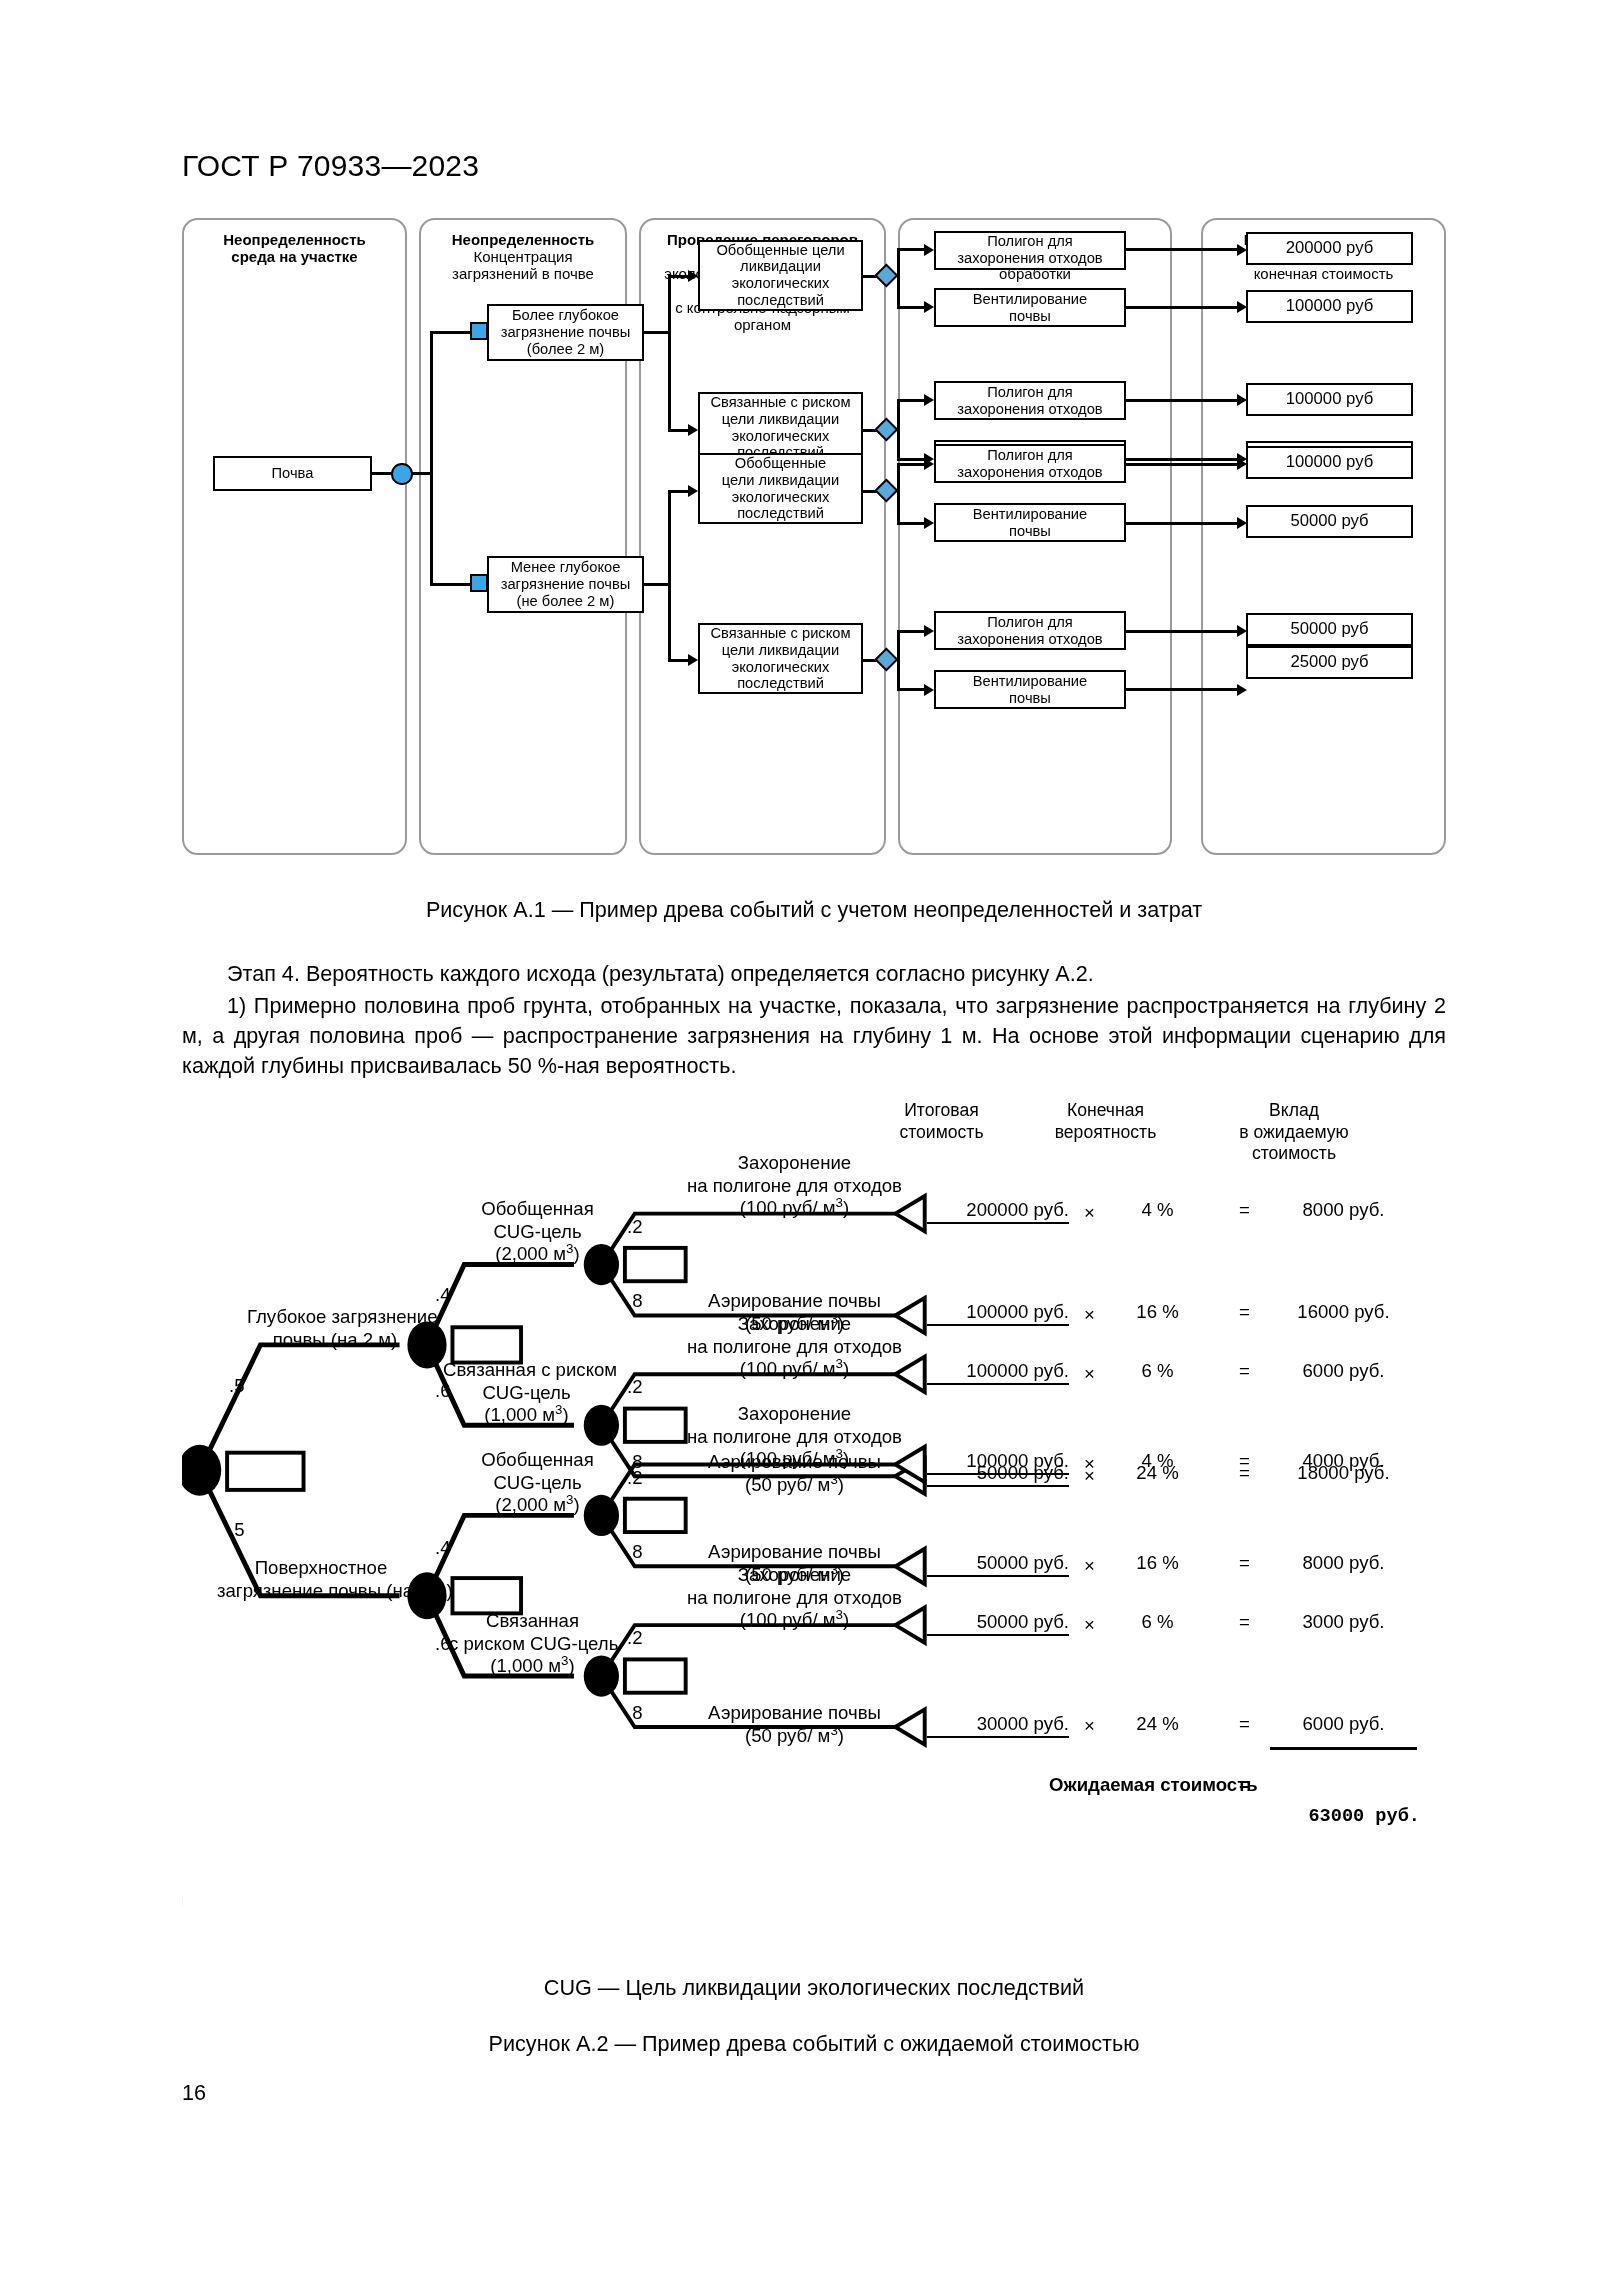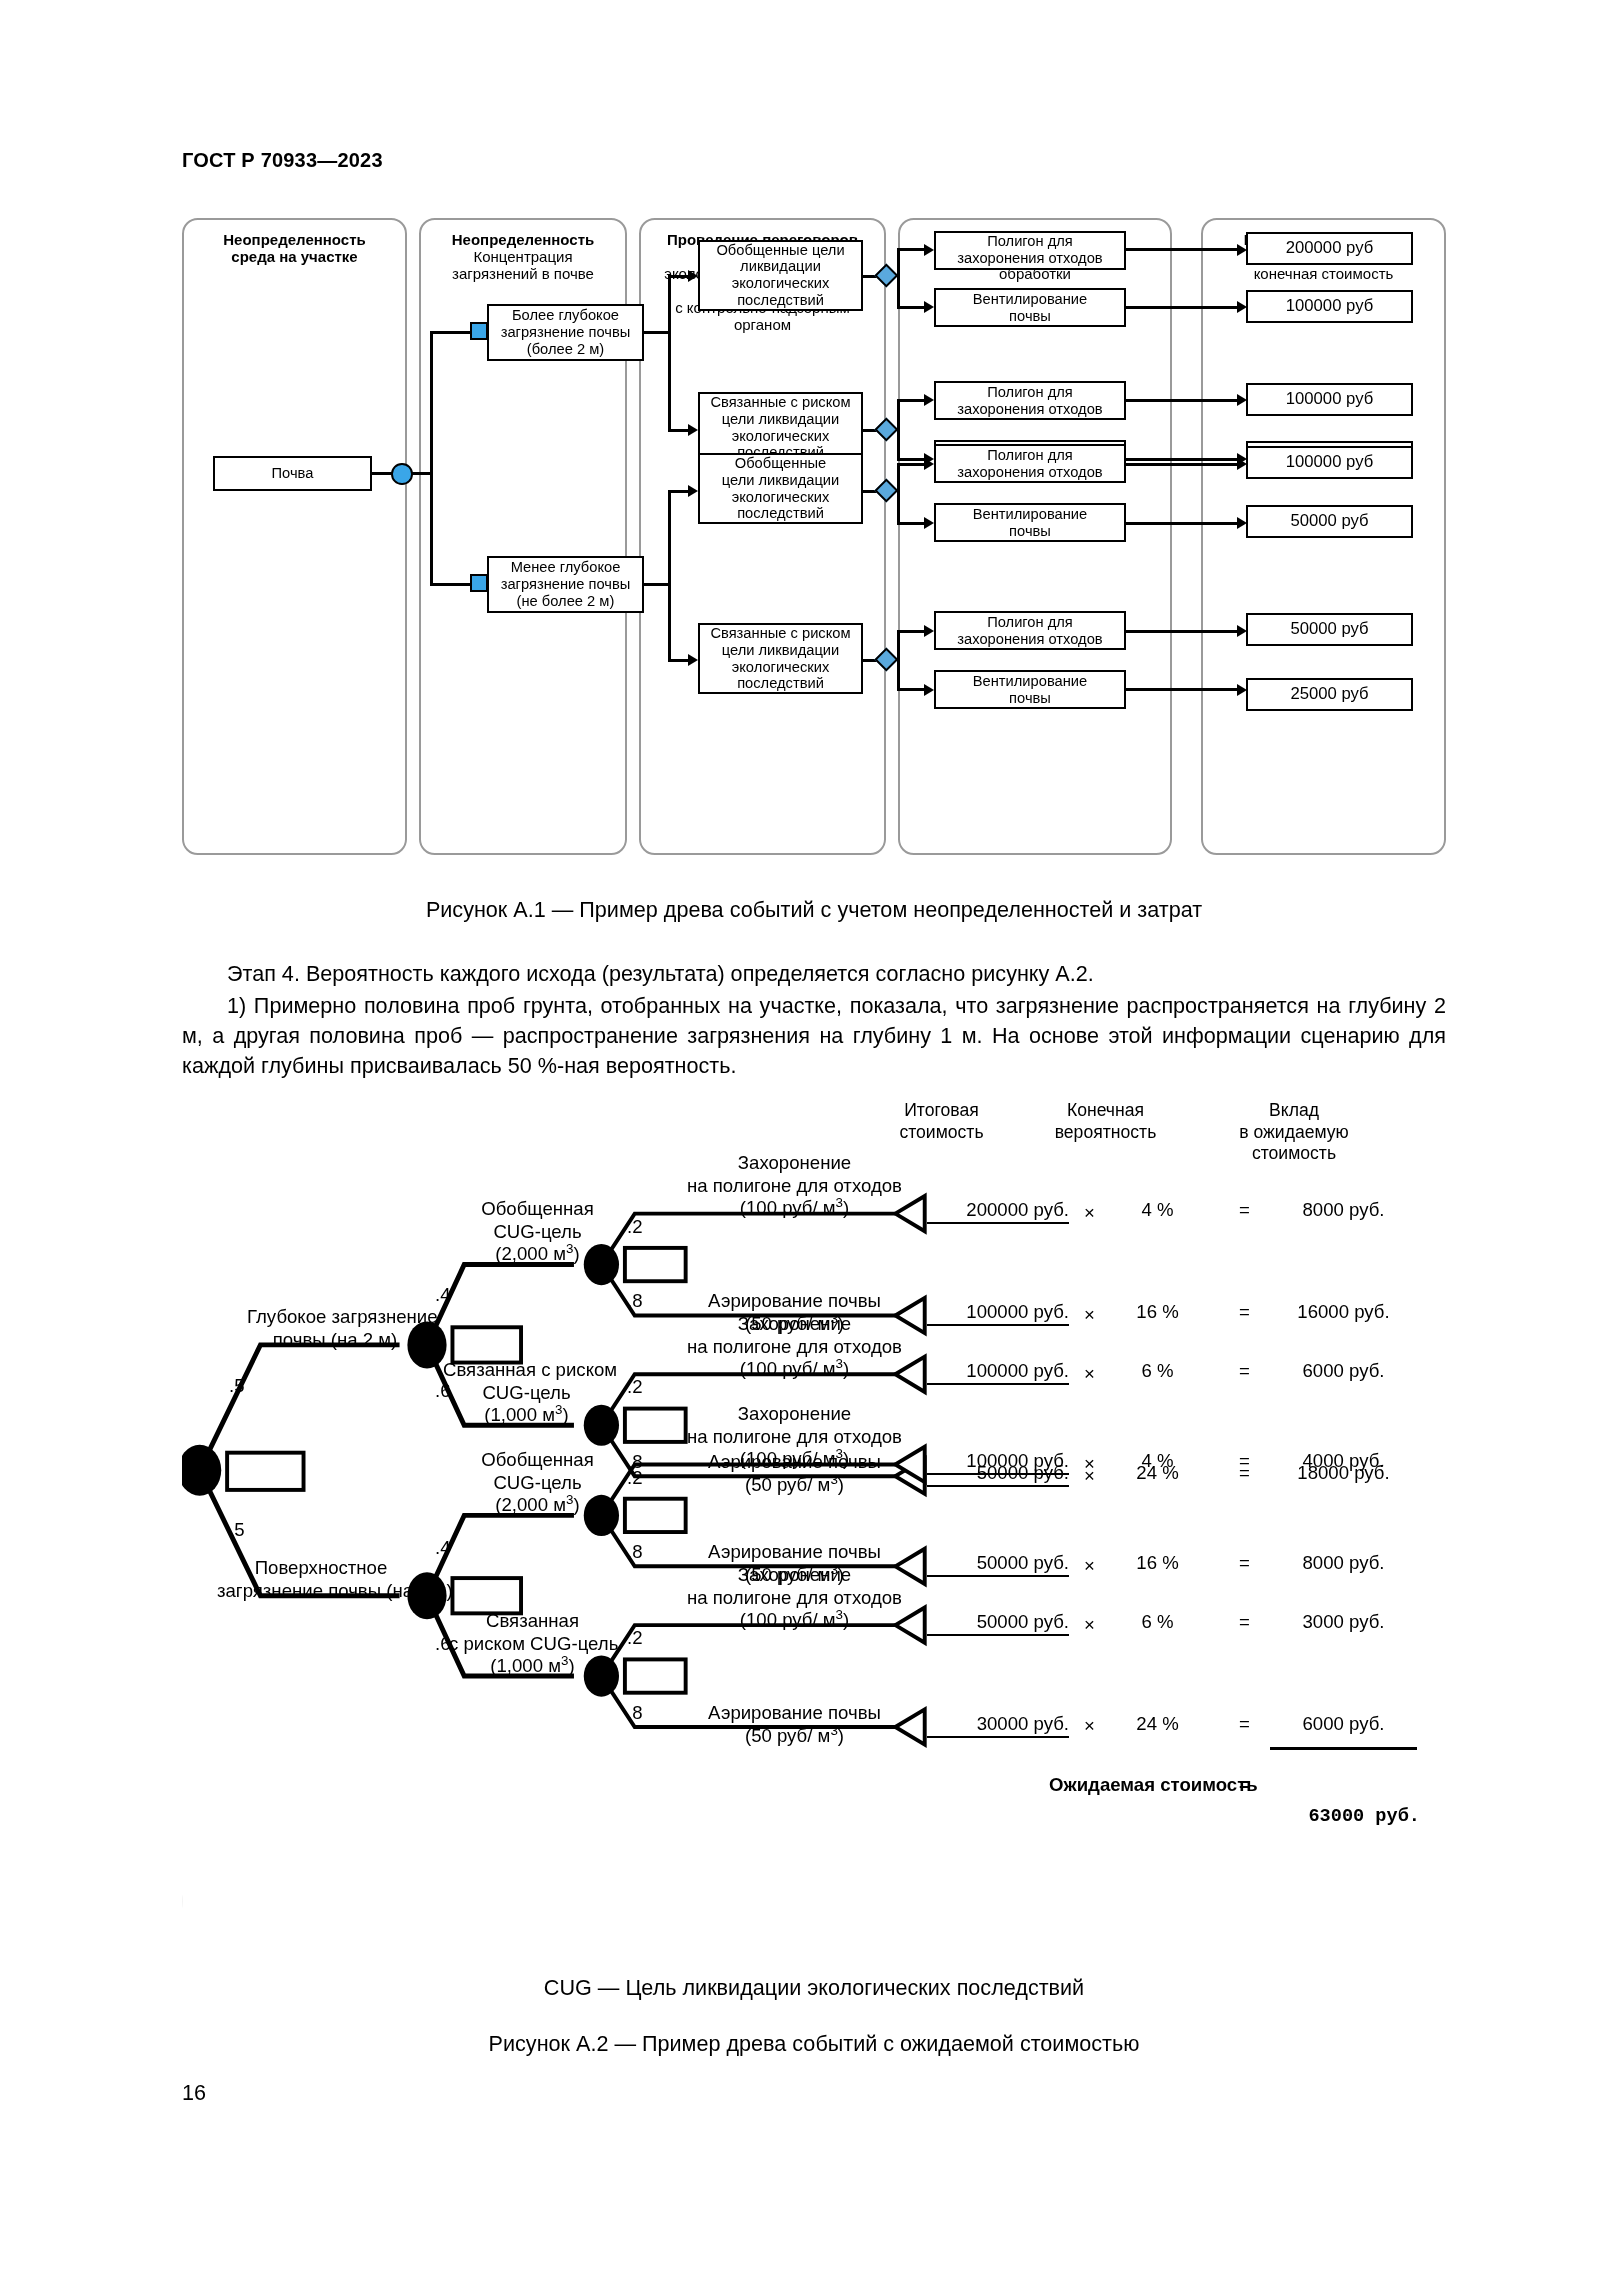--- a/index.html
+++ b/index.html
@@ -14,22 +14,22 @@
     font-family: "Liberation Sans", sans-serif;
     color: #000000;
     overflow: hidden;
   }
 
   
   .page-header {
     position: absolute;
     left: 182px;
     top: 149px;
-    font-size: 20px;
-    font-weight: bold;
+    font-size: 30px;
+    font-weight: normal;
     letter-spacing: 0.2px;
   }
   .page-number {
     position: absolute;
     left: 182px;
     top: 2080px;
     font-size: 21.6px;
   }
 
   
@@ -377,21 +377,21 @@
     </div>
   <div class="nbox cost-box" style="left:1064px; top:228px; width:167px; height:33px;">
       <span>100000 руб</span>
     </div>
   <div class="nbox cost-box" style="left:1064px; top:287px; width:167px; height:33px;">
       <span>50000 руб</span>
     </div>
   <div class="nbox cost-box" style="left:1064px; top:395px; width:167px; height:33px;">
       <span>50000 руб</span>
     </div>
-  <div class="nbox cost-box" style="left:1064px; top:460px; width:167px; height:33px;">
+  <div class="nbox cost-box" style="left:1064px; top:428px; width:167px; height:33px;">
       <span>25000 руб</span>
     </div>
 </div>
 
 <div class="caption" style="top:897px;">Рисунок А.1 — Пример древа событий с учетом неопределенностей и затрат</div>
 
 <div class="body-block" style="top:959px;">
   <span class="indent"></span><span>Этап 4.  Вероятность каждого исхода (результата) определяется согласно рисунку А.2.</span>
 </div>
 <div class="body-block" style="top:991px;">

